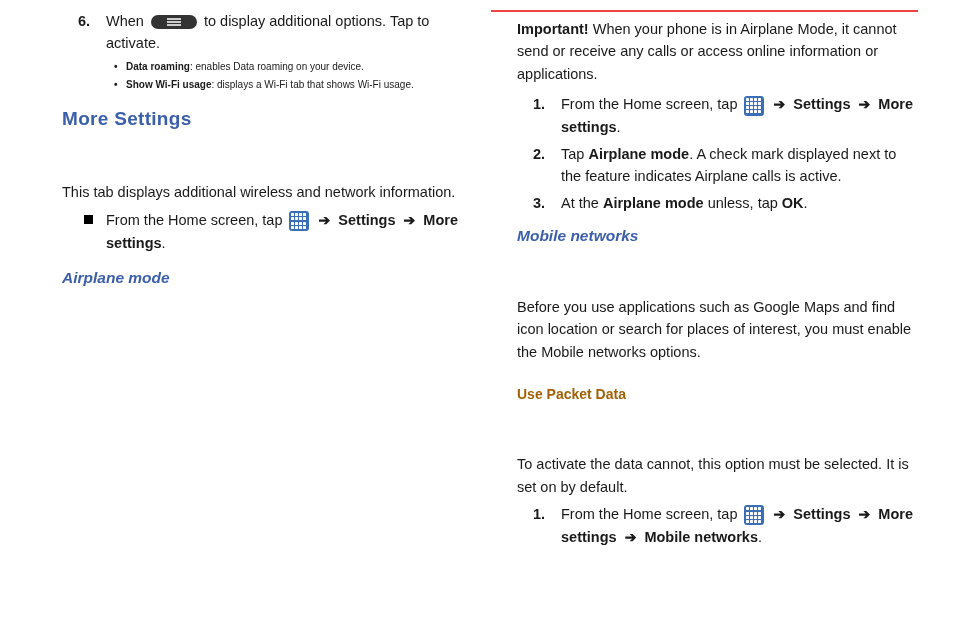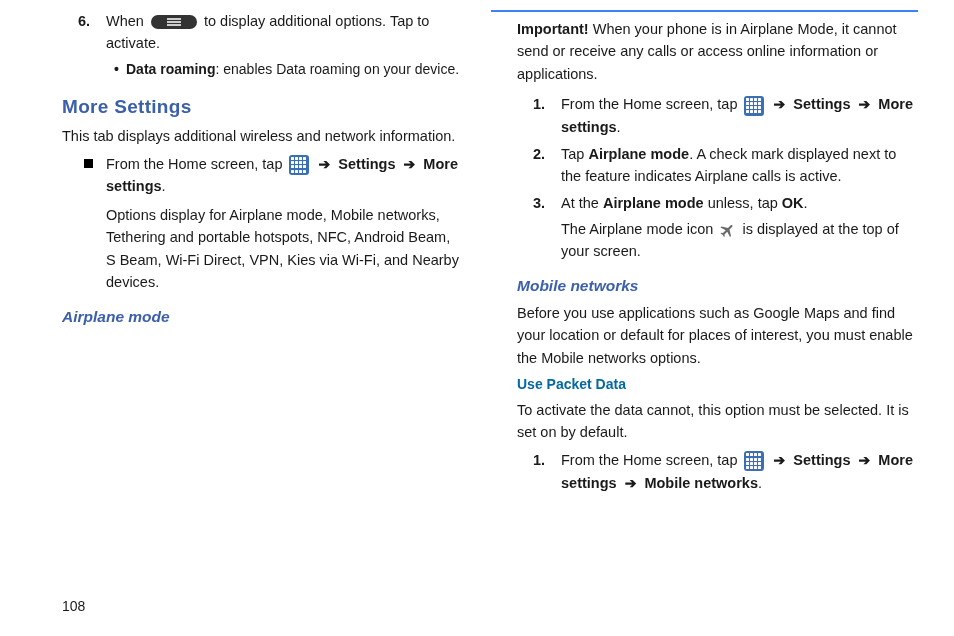--- a/index.html
+++ b/index.html
@@ -18,38 +18,38 @@
       gap: 28px;
       line-height: 1.55;
       font-stretch: condensed;
     }
     .column {
       flex: 1;
       display: flex;
       flex-direction: column;
     }
     .col-right {
-      border-top: 2px solid #3b82f6;
+      border-top: 2px solid #ef4444;
       padding-top: 6px;
     }
     .step {
       padding-left: 70px;
       position: relative;
       margin-bottom: 4px;
     }
     .step-num {
       position: absolute;
       left: 42px;
       font-weight: bold;
     }
     .bullet-item {
       padding-left: 90px;
       position: relative;
       margin-bottom: 3px;
-      font-size: 14px;
+      font-size: 10px;
       font-stretch: condensed;
     }
     .bullet-item::before {
       content: "•";
       position: absolute;
       left: 78px;
       font-weight: bold;
     }
     .square-item {
       padding-left: 70px;
@@ -78,28 +78,29 @@
     .h3 {
       font-style: italic;
       font-weight: 900;
       color: #3b5fab;
       font-size: 15.5px;
       margin: 6px 0 4px 0;
       padding-left: 26px;
     }
     .h4 {
       font-weight: 900;
-      color: #0369a1;
+      color: #a16207;
       font-size: 14px;
-      margin: 0 0 3px 0;
+      margin: 16px 0 3px 0;
       padding-left: 26px;
     }
     .para {
       padding-left: 26px;
       margin-bottom: 5px;
+      margin-top: 44px;
     }
     .important {
       padding-left: 26px;
       margin-bottom: 8px;
     }
     b { font-weight: bold; }
     .icon-menu {
       display: inline-block;
       width: 46px;
       height: 14px;
@@ -171,20 +172,23 @@
   <div class="step">
     <span class="step-num">6.</span>
     <span>When </span>
     <span class="icon-menu"></span>
     <span> to display additional options. Tap to activate.</span>
   </div>
 
   <div class="bullet-item">
     <b>Data roaming</b><span>: enables Data roaming on your device.</span>
   </div>
+  <div class="bullet-item">
+    <b>Show Wi-Fi usage</b><span>: displays a Wi-Fi tab that shows Wi-Fi usage.</span>
+  </div>
 
   <div class="h2">More Settings</div>
   <div class="para">This tab displays additional wireless and network information.</div>
 
   <div class="square-item">
     <span>From the Home screen, tap </span>
     <span class="icon-apps">
         <span></span>
         <span></span>
         <span></span>
@@ -200,25 +204,23 @@
         <span></span>
         <span></span>
         <span></span>
         <span></span>
       </span>
     <span class="arrow">➔</span>
     <b>Settings</b>
     <span class="arrow">➔</span>
     <b>More settings</b>.
   </div>
-  <div class="sub-para">Options display for Airplane mode, Mobile networks, Tethering and portable hotspots, NFC, Android Beam, S Beam, Wi-Fi Direct, VPN, Kies via Wi-Fi, and Nearby devices.</div>
 
   <div class="h3">Airplane mode</div>
 
-  <div class="page-num">108</div>
 </div>
 
 <div class="column col-right">
 
   <div class="important">
     <b>Important!</b><span> When your phone is in Airplane Mode, it cannot send or receive any calls or access online information or applications.</span>
   </div>
 
   <div class="step">
     <span class="step-num">1.</span>
@@ -254,32 +256,23 @@
   </div>
 
   <div class="step">
     <span class="step-num">3.</span>
     <span>At the </span>
     <b>Airplane mode</b>
     <span> unless, tap </span>
     <b>OK</b><span>.</span>
   </div>
 
-  <div class="sub-para">
-    <span>The Airplane mode icon </span>
-    <span class="icon-plane">
-      <svg viewBox="0 0 24 24" width="17" height="17">
-          <path fill="#6a6a6a" d="M21 16v-2l-8-5V3.5c0-.83-.67-1.5-1.5-1.5S10 2.67 10 3.5V9l-8 5v2l8-2.5V19l-2 1.5V22l3.5-1 3.5 1v-1.5L13 19v-5.5l8 2.5z" transform="rotate(45 12 12)"></path>
-        </svg>
-    </span>
-    <span> is displayed at the top of your screen.</span>
-  </div>
 
   <div class="h3">Mobile networks</div>
-  <div class="para">Before you use applications such as Google Maps and find your location or default for places of interest, you must enable the Mobile networks options.</div>
+  <div class="para">Before you use applications such as Google Maps and find icon location or search for places of interest, you must enable the Mobile networks options.</div>
 
   <div class="h4">Use Packet Data</div>
   <div class="para">To activate the data cannot, this option must be selected. It is set on by default.</div>
 
   <div class="step">
     <span class="step-num">1.</span>
     <span>From the Home screen, tap </span>
     <span class="icon-apps">
         <span></span>
         <span></span>

